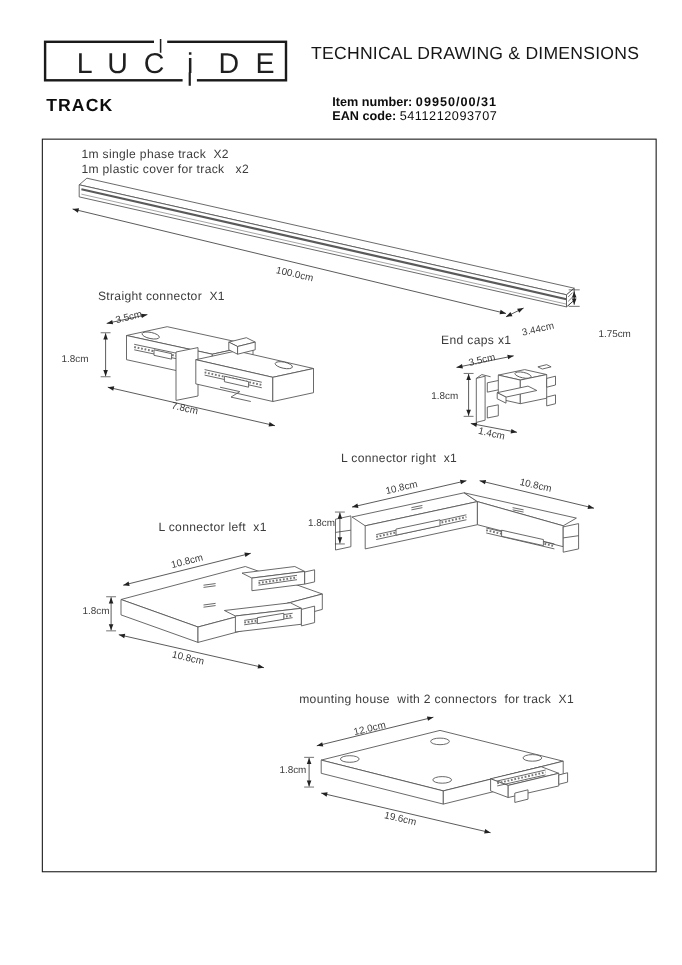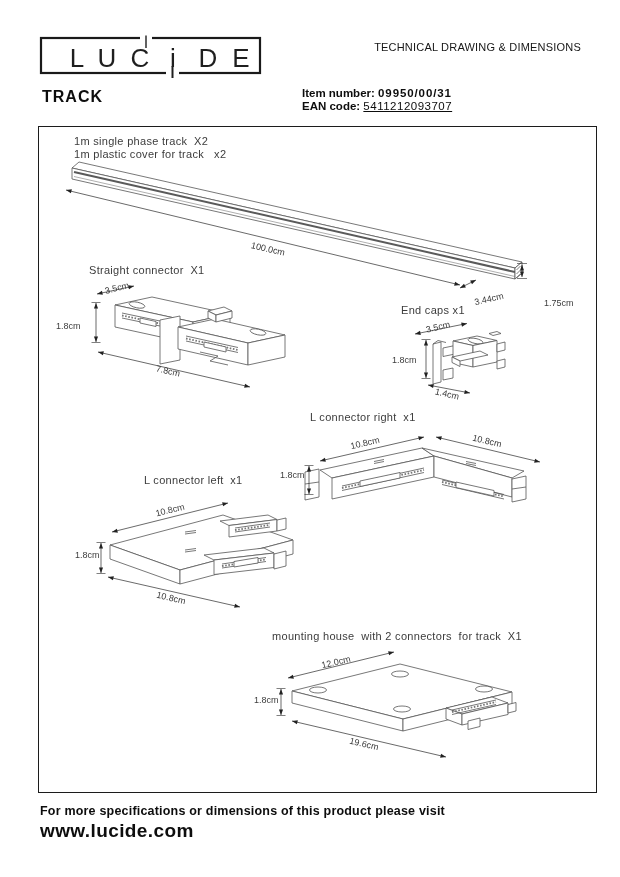--- a/index.html
+++ b/index.html
@@ -2,26 +2,26 @@
 <html><head>
 <meta charset="utf-8">
 <style>
   html,body{margin:0;padding:0;background:#fff;}
   #page{position:relative;width:620px;height:877px;background:#fff;overflow:hidden;
         font-family:"Liberation Sans",sans-serif;color:#1a1a1a;}
   .abs{position:absolute;}
   .lbl{position:absolute;font-size:11px;color:#3c3c3c;letter-spacing:.3px;white-space:pre;}
   .dim{position:absolute;font-size:9px;color:#3c3c3c;white-space:pre;}
   .dimc{transform-origin:center;}
-  #doc-type{position:absolute;right:39px;top:41px;font-size:11px;color:#161616;letter-spacing:.2px;}
+  #doc-type{position:absolute;right:39px;top:41px;font-size:16px;color:#161616;letter-spacing:.2px;}
   #product-title{position:absolute;left:42px;top:88px;font-size:16px;font-weight:bold;letter-spacing:1px;color:#0d0d0d;}
   .meta-line{position:absolute;left:302px;font-size:11.5px;color:#0d0d0d;white-space:pre;}
   .meta-line b{font-weight:bold;}
   .meta-val{letter-spacing:.9px;font-weight:bold;}
-  .ean-val{letter-spacing:.5px;font-weight:normal;text-decoration:underline;}
+  .ean-val{letter-spacing:.5px;font-weight:normal;}
   #drawing-border{position:absolute;left:38px;top:126px;width:557px;height:665px;border:1.5px solid #1c1c1c;}
   #diagram-svg{position:absolute;left:0;top:0;}
   #footer-note{position:absolute;left:40px;top:804px;font-size:12.5px;font-weight:bold;color:#0d0d0d;letter-spacing:.2px;}
   #footer-site{position:absolute;left:40px;top:820px;font-size:19px;font-weight:bold;color:#0d0d0d;letter-spacing:.4px;}
   svg .pc{fill:#fff;stroke:#555;stroke-width:.8;stroke-linejoin:round;}
   svg .ln{fill:none;stroke:#555;stroke-width:.8;}
   svg .hatch{fill:none;stroke:#777;stroke-width:1.8;stroke-dasharray:1.6 1.6;}
   svg .dimln{fill:none;stroke:#2a2a2a;stroke-width:.7;}
   svg .tick{fill:none;stroke:#2a2a2a;stroke-width:.6;}
 </style>
@@ -232,16 +232,14 @@
   <div class="dim" style="left:280px;top:470px;">1.8cm</div>
 
   <div class="dim dimc" style="left:170px;top:510px;transform:translate(-50%,-50%) rotate(-14deg);">10.8cm</div>
   <div class="dim" style="left:75px;top:550px;">1.8cm</div>
   <div class="dim dimc" style="left:171px;top:598px;transform:translate(-50%,-50%) rotate(13deg);">10.8cm</div>
 
   <div class="dim dimc" style="left:336px;top:662px;transform:translate(-50%,-50%) rotate(-13.5deg);">12.0cm</div>
   <div class="dim" style="left:254px;top:695px;">1.8cm</div>
   <div class="dim dimc" style="left:364px;top:744px;transform:translate(-50%,-50%) rotate(13deg);">19.6cm</div>
 
-  <div id="footer-note">For more specifications or dimensions of this product please visit</div>
-  <div id="footer-site">www.lucide.com</div>
 
 </div>
 
 </body></html>

